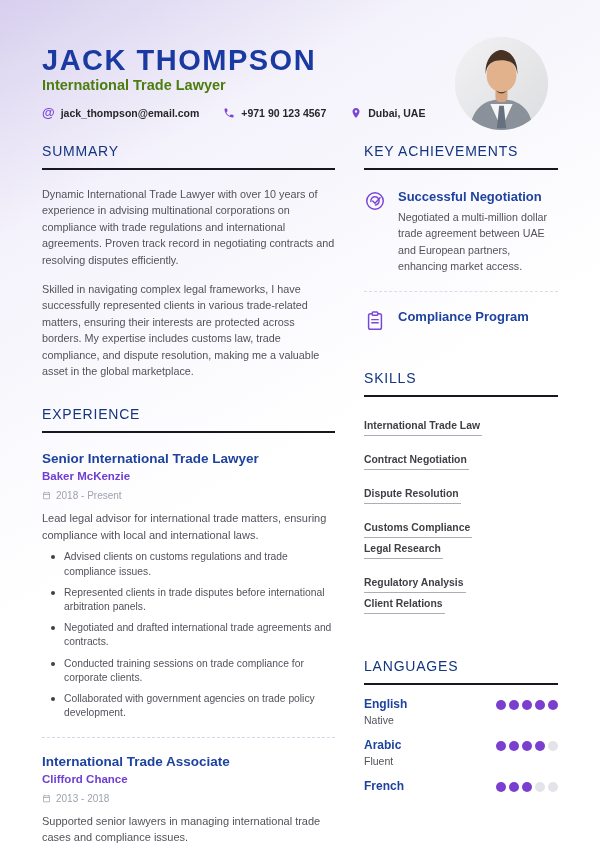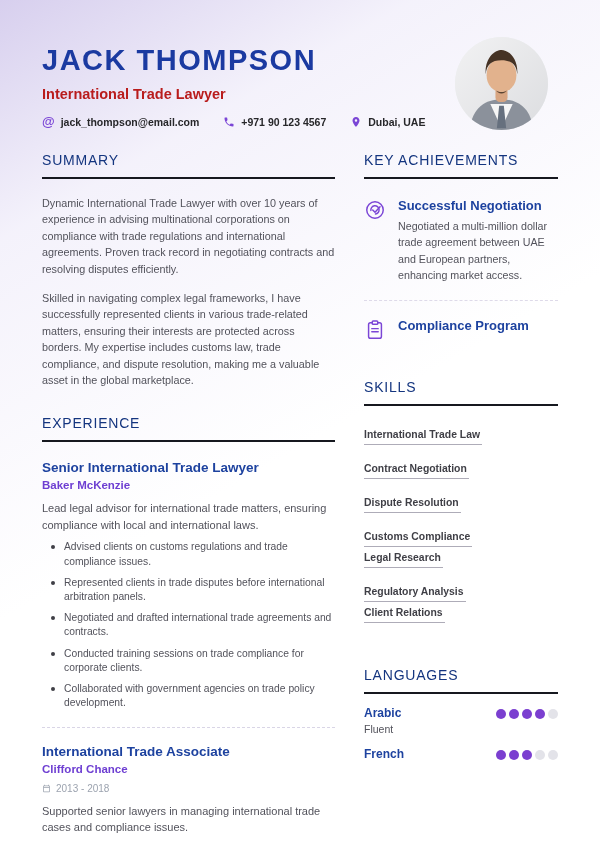--- a/index.html
+++ b/index.html
@@ -13,21 +13,21 @@
   }
   .bg-gradient {
     position:absolute; inset:0; z-index:0; pointer-events:none;
     background:linear-gradient(150deg, #d7cfee 0%, rgba(235,231,248,0.55) 20%, rgba(255,255,255,0) 52%);
   }
   .page { position:relative; z-index:1; }
 
   
   .header { padding:44px 42px 0 42px; position:relative; }
   .name { font-size:29px; font-weight:bold; color:#1b3aa1; letter-spacing:1.5px; }
-  .role { font-size:14.5px; font-weight:bold; color:#b91c1c; margin-top:9px; }
+  .role { font-size:14.5px; font-weight:bold; color:#4d7c0f; }
   .contacts { display:flex; align-items:center; gap:24px; margin-top:13px; }
   .contact { display:flex; align-items:center; gap:6px; font-size:10.5px; font-weight:bold; color:#27272a; }
   .contact .ic { display:flex; align-items:center; color:#7b46d6; }
   .at-glyph { font-size:13px; font-weight:bold; color:#7b46d6; line-height:1; }
   .photo {
     position:absolute; top:37px; right:52px; width:93px; height:93px;
     border-radius:50%; overflow:hidden; background:#eceff1;
   }
 
   
@@ -167,20 +167,28 @@
 
         </div>
       </section>
 
       <section class="experience">
         <div class="sec-head">EXPERIENCE</div>
 
           <div class="job">
             <div class="job-title">Senior International Trade Lawyer</div>
             <div class="job-company">Baker McKenzie</div>
+            <div class="job-dates">
+              <span style="display:flex;">
+                <svg width="9" height="9" viewBox="0 0 24 24" fill="#9ca3af">
+                  <path d="M19 4h-1V2h-2v2H8V2H6v2H5c-1.1 0-2 .9-2 2v14c0 1.1.9 2 2 2h14c1.1 0 2-.9 2-2V6c0-1.1-.9-2-2-2zm0 16H5V10h14v10zM5 8V6h14v2H5z"></path>
+                </svg>
+              </span>
+              <span>2018 - Present</span>
+            </div>
             <div class="job-desc">Lead legal advisor for international trade matters, ensuring compliance with local and international laws.</div>
             <ul class="job-bullets">
 
                 <li>Advised clients on customs regulations and trade compliance issues.</li>
 
                 <li>Represented clients in trade disputes before international arbitration panels.</li>
 
                 <li>Negotiated and drafted international trade agreements and contracts.</li>
 
                 <li>Conducted training sessions on trade compliance for corporate clients.</li>
@@ -283,20 +291,33 @@
               
             </div>
 
         </div>
       </section>
 
       <section class="languages">
         <div class="sec-head">LANGUAGES</div>
         <div class="langs-body">
 
+            <div class="lang-row">
+              <div>
+                <div class="lang-name">English</div>
+                <div class="lang-level">Native</div>
+              </div>
+              <div class="dots">
+                <span class="dot filled"></span>
+                <span class="dot filled"></span>
+                <span class="dot filled"></span>
+                <span class="dot filled"></span>
+                <span class="dot filled"></span>
+              </div>
+            </div>
 
             <div class="lang-row">
               <div>
                 <div class="lang-name">Arabic</div>
                 <div class="lang-level">Fluent</div>
               </div>
               <div class="dots">
                 <span class="dot filled"></span>
                 <span class="dot filled"></span>
                 <span class="dot filled"></span>

